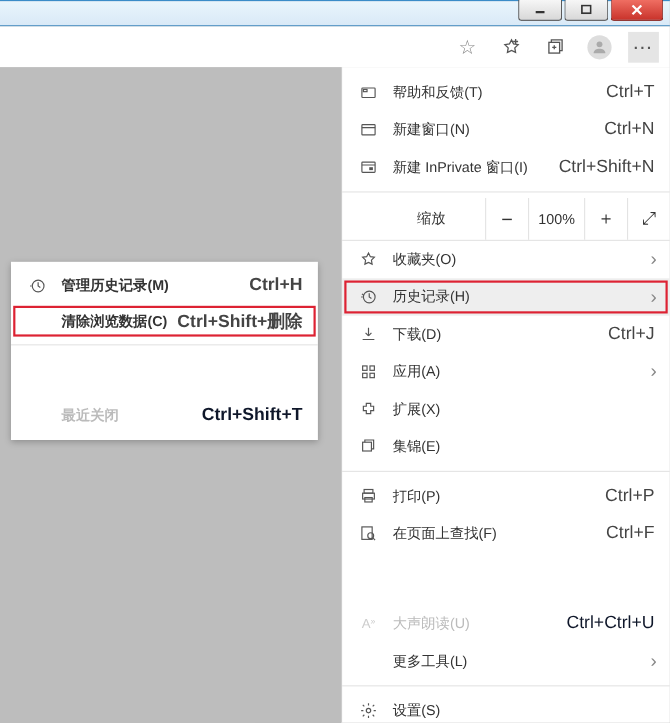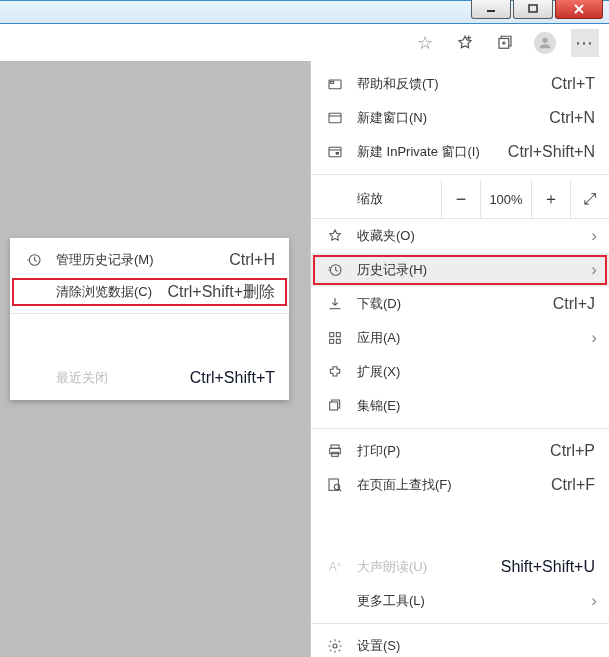--- a/index.html
+++ b/index.html
@@ -16,26 +16,26 @@
 .mi{display:flex;align-items:center;height:34px;padding:0 14px 0 14px;position:relative;font-size:13px;}
 .mi .ic{width:20px;display:flex;justify-content:center;color:#555;margin-right:12px;}
 .mi .lbl{flex:1;}
 .mi .sc{color:#444;font-size:16px;}
 .mi .chev{color:#888;position:absolute;right:12px;font-size:17px;}
 .mi.disabled{color:#bbb;margin-top:48px;}
 .mi.disabled .sc{color:#0f172a;}
 .mi.hl{background:#eee;justify-content:space-between;}
 .mi.boxed{outline:2px solid #d23;outline-offset:-4px;}
 .sep{height:1px;background:#e3e3e3;margin:5px 0;}
-.zoomrow{display:flex;align-items:center;height:38px;padding-left:46px;font-size:13px;}
+.zoomrow{display:flex;align-items:center;height:38px;padding-left:68px;font-size:13px;}
 .zoomrow .zlabel{flex:1;}
 .zoomrow .zcell{width:38px;display:flex;align-items:center;justify-content:center;border-left:1px solid #e3e3e3;height:100%;}
 .zoomrow .zcell.pct{width:50px;}
 .sub-menu{position:absolute;top:238px;left:10px;width:279px;background:#fff;box-shadow:0 2px 6px rgba(0,0,0,.25);padding:6px 0;}
-.sub-menu .mi{height:32px;}
+.sub-menu .mi{height:32px;font-weight:bold;}
 .avatar{width:22px;height:22px;border-radius:50%;background:#ddd;display:flex;align-items:center;justify-content:center;}
 .avatar svg{display:block;}
 </style>
 </head>
 <body>
 
 <div class="window">
 
   <div class="titlebar"></div>
   <div class="win-btns">
@@ -220,21 +220,21 @@
             <line x1="18" y1="18" x2="21" y2="21"></line>
           </svg>
         </span>
       <span class="lbl">在页面上查找(F)</span>
       <span class="sc">Ctrl+F</span>
     </div>
 
     <div class="mi disabled">
       <span class="ic" style="color:#ccc;font-size:12px;">A<sup style="font-size:8px;">»</sup></span>
       <span class="lbl">大声朗读(U)</span>
-      <span class="sc">Shift+Shift+U</span>
+      <span class="sc">Ctrl+Ctrl+U</span>
     </div>
 
     <div class="mi">
       <span class="ic"></span>
       <span class="lbl">更多工具(L)</span>
       <span class="chev">›</span>
     </div>
 
     <div class="sep"></div>
 

